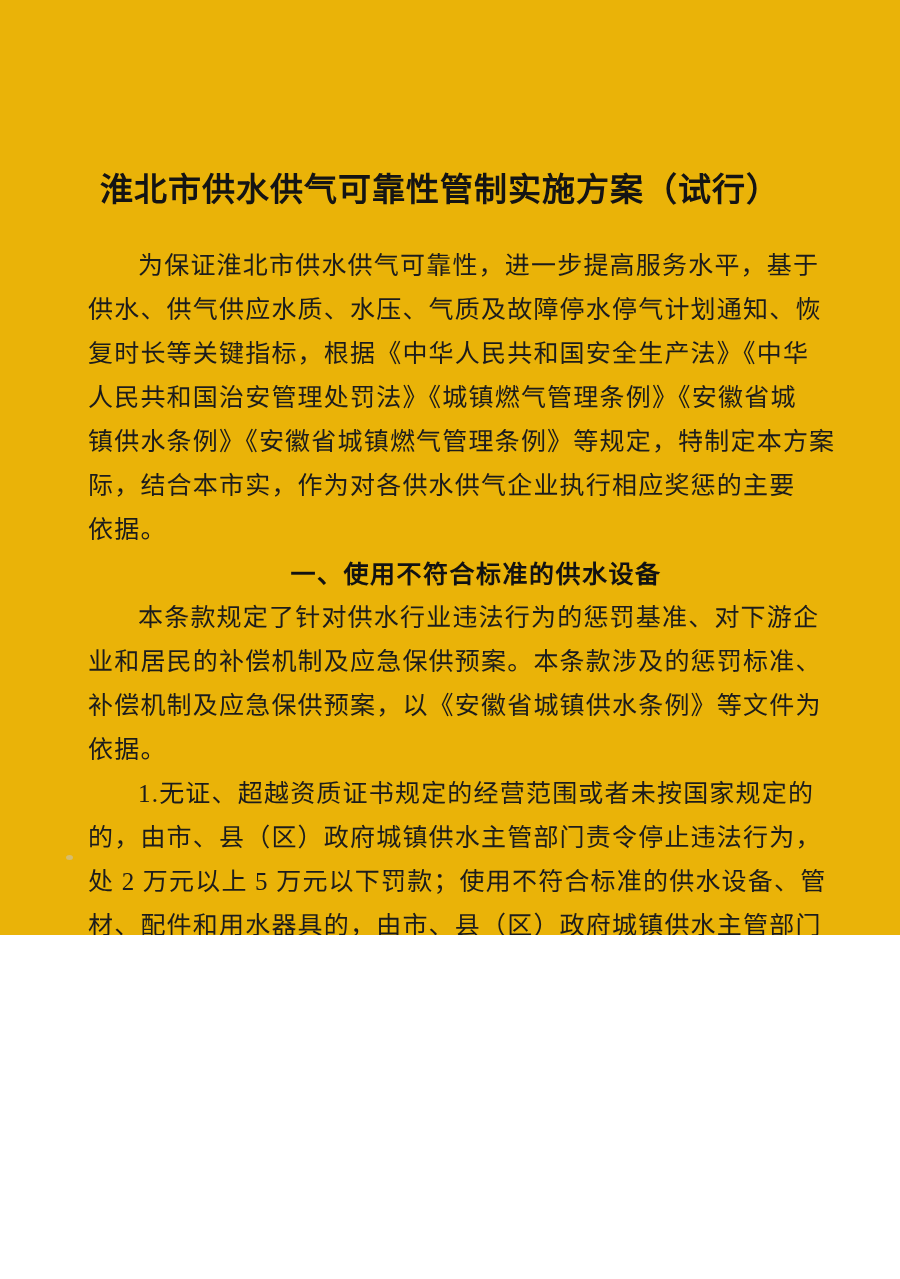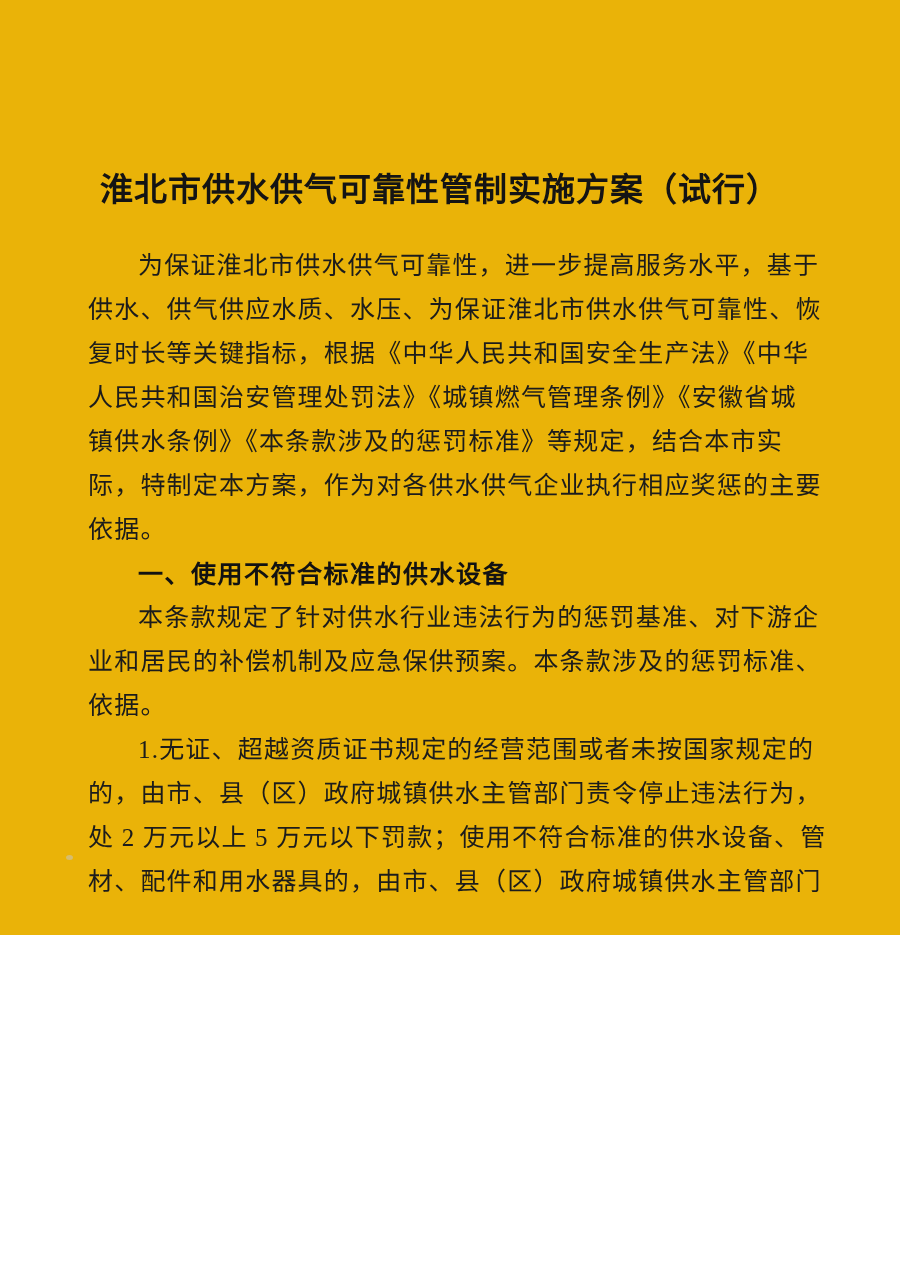--- a/index.html
+++ b/index.html
@@ -39,20 +39,21 @@
   .doc-line {
     height: 44px;
     line-height: 44px;
     font-size: 25px;
     letter-spacing: 1.2px;
     white-space: nowrap;
     color: #1c1c1c;
   }
   .doc-line.first-line {
     text-indent: 2em;
+    text-align: center;
   }
   .heading-line {
     font-weight: bold;
     font-family: "Liberation Sans", "DejaVu Sans", sans-serif;
     letter-spacing: 1.5px;
     color: #121212;
   }
   .page-number {
     position: absolute;
     left: 98px;
@@ -74,29 +75,30 @@
   }
 </style>
 </head>
 <body>
 
 <div class="page">
   <h1 class="doc-title">淮北市供水供气可靠性管制实施方案（试行）</h1>
 
   <div class="doc-content" id="doc-content">
       <div class="doc-line first-line">为保证淮北市供水供气可靠性，进一步提高服务水平，基于</div>
-      <div class="doc-line">供水、供气供应水质、水压、为保证淮北市供水供气可靠性、恢</div>
+      <div class="doc-line">供水、供气供应水质、水压、气质及故障停水停气计划通知、恢</div>
       <div class="doc-line">复时长等关键指标，根据《中华人民共和国安全生产法》《中华</div>
       <div class="doc-line">人民共和国治安管理处罚法》《城镇燃气管理条例》《安徽省城</div>
-      <div class="doc-line">镇供水条例》《本条款涉及的惩罚标准》等规定，结合本市实</div>
-      <div class="doc-line">际，特制定本方案，作为对各供水供气企业执行相应奖惩的主要</div>
+      <div class="doc-line">镇供水条例》《安徽省城镇燃气管理条例》等规定，特制定本方案</div>
+      <div class="doc-line">际，结合本市实，作为对各供水供气企业执行相应奖惩的主要</div>
       <div class="doc-line">依据。</div>
       <div class="doc-line first-line heading-line">一、使用不符合标准的供水设备</div>
       <div class="doc-line first-line">本条款规定了针对供水行业违法行为的惩罚基准、对下游企</div>
       <div class="doc-line">业和居民的补偿机制及应急保供预案。本条款涉及的惩罚标准、</div>
+      <div class="doc-line">补偿机制及应急保供预案，以《安徽省城镇供水条例》等文件为</div>
       <div class="doc-line">依据。</div>
       <div class="doc-line first-line">1.无证、超越资质证书规定的经营范围或者未按国家规定的</div>
       <div class="doc-line">的，由市、县（区）政府城镇供水主管部门责令停止违法行为，</div>
       <div class="doc-line">处 2 万元以上 5 万元以下罚款；使用不符合标准的供水设备、管</div>
       <div class="doc-line">材、配件和用水器具的，由市、县（区）政府城镇供水主管部门</div>
     </div>
 
   <div class="scan-speck"></div>
 
   <div class="page-number">— 2 —</div>

